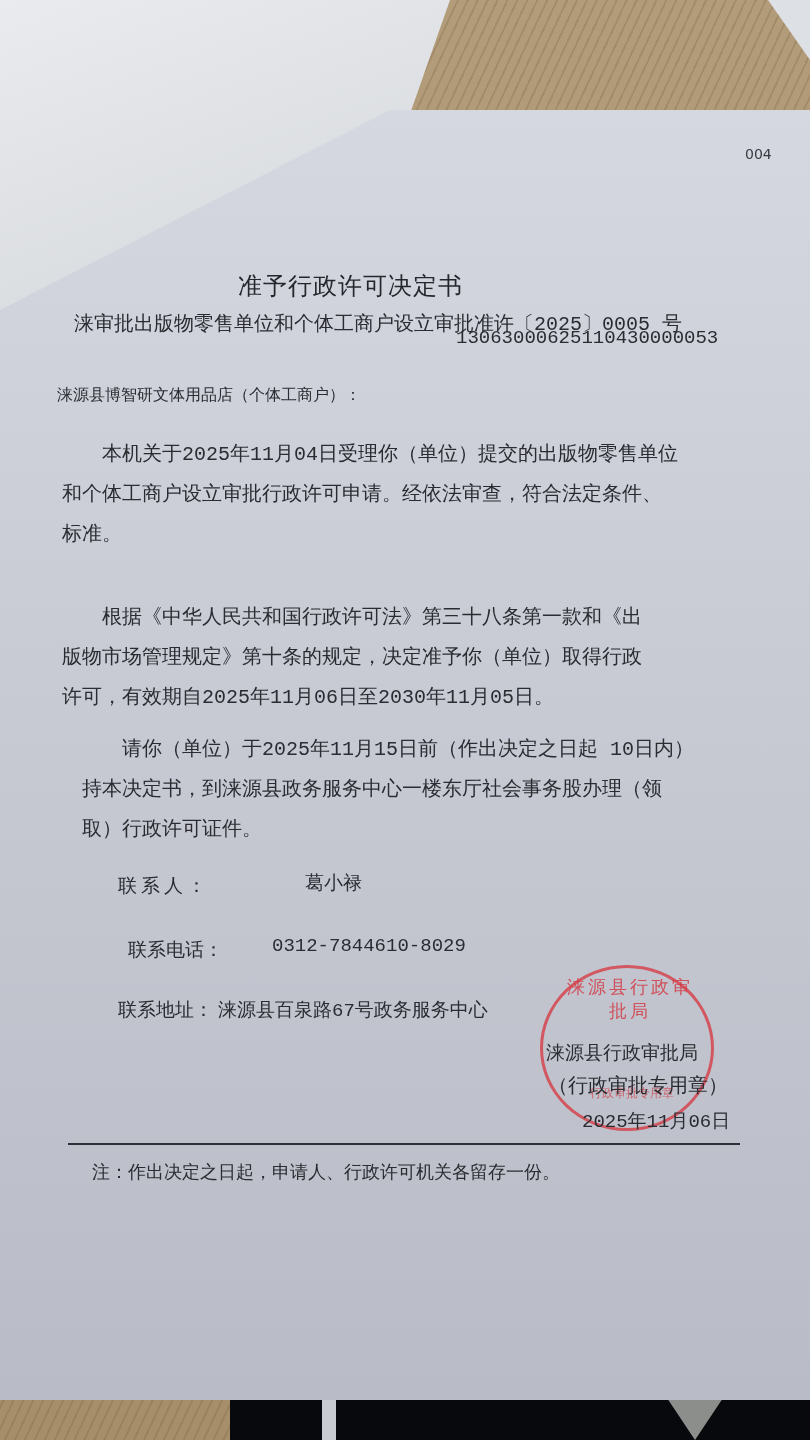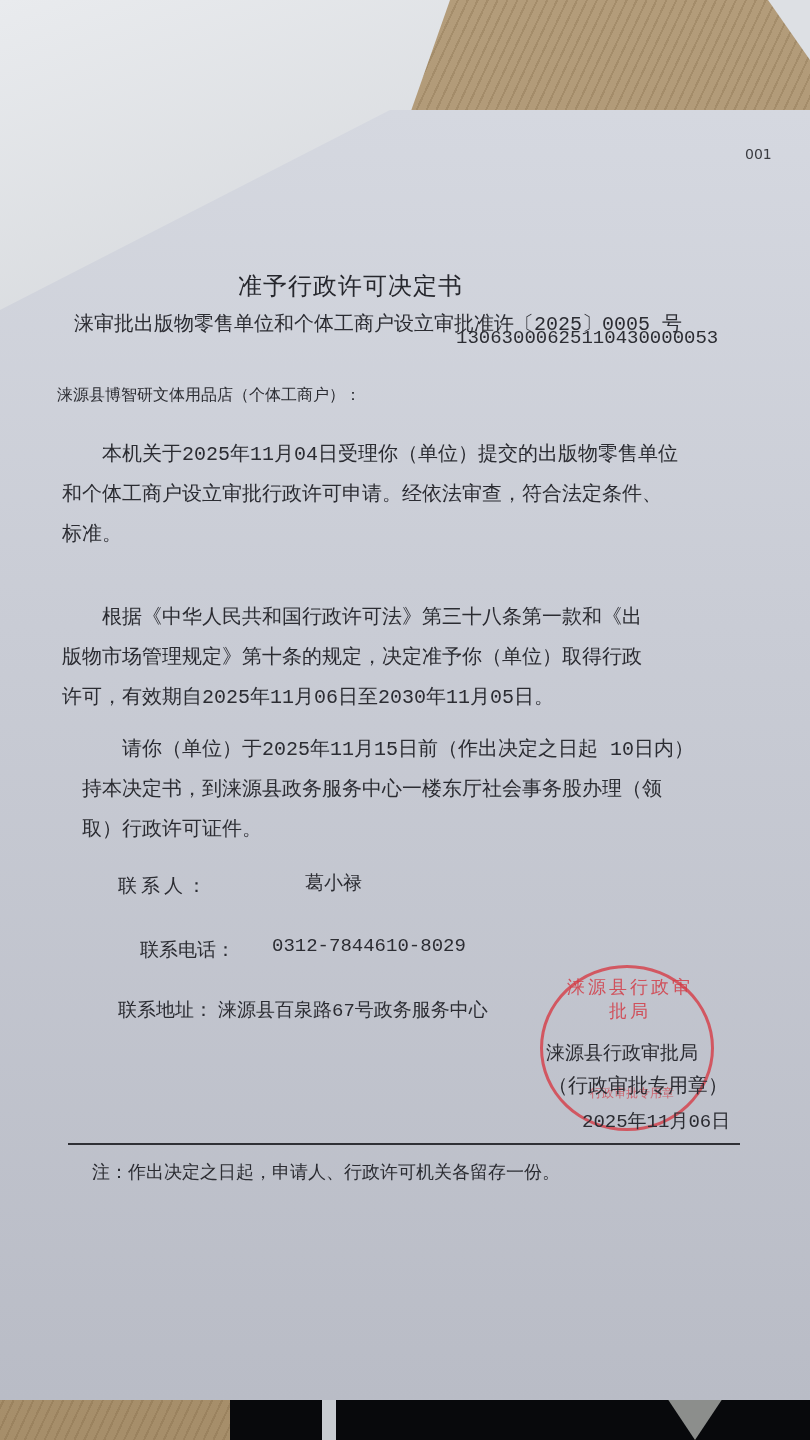--- a/index.html
+++ b/index.html
@@ -41,21 +41,21 @@
   .title { left: 238px; top: 270px; font-size: 24px; letter-spacing: 1px; color: #26272d; }
   .docno { left: 74px; top: 310px; font-size: 20px; }
   .serial { left: 456px; top: 327px; font-size: 19px; }
   .addressee { left: 57px; top: 385px; font-size: 16px; }
   .para { font-size: 20px; line-height: 40px; }
   .p1 { left: 62px; top: 435px; }
   .p2 { left: 62px; top: 598px; }
   .p3 { left: 62px; top: 730px; margin-left: 20px; }
   .contact-label-1 { left: 118px; top: 873px; font-size: 19px; letter-spacing: 4px; }
   .contact-val-1 { left: 305px; top: 870px; font-size: 19px; }
-  .contact-label-2 { left: 128px; top: 937px; font-size: 19px; margin-left: 12px; }
+  .contact-label-2 { left: 128px; top: 937px; font-size: 19px; }
   .contact-val-2 { left: 272px; top: 935px; font-size: 19px; font-family: Liberation Mono, monospace; }
   .contact-label-3 { left: 118px; top: 997px; font-size: 19px; }
   .contact-val-3 { left: 218px; top: 997px; font-size: 19px; }
   .issuer { left: 546px; top: 1040px; font-size: 19px; }
   .issuer-sub { left: 548px; top: 1072px; font-size: 20px; }
   .issue-date { left: 582px; top: 1108px; font-size: 19px; }
   .rule { position: absolute; left: 68px; top: 1143px; width: 672px; height: 2px; background: #2f3036; }
   .note { left: 92px; top: 1160px; font-size: 18px; }
   .pagemark { left: 745px; top: 146px; font-size: 14px; color: #3a3b40; font-family: "DejaVu Sans", sans-serif; }
   .seal {
@@ -76,21 +76,21 @@
 
 <div class="wood"></div>
 <div class="dark-bottom"></div>
 <div class="dark-stripe"></div>
 <div class="dark-tri"></div>
 <div class="back-sheet"></div>
 <div class="back-sheet-right"></div>
 
 <div class="page"></div>
 
-<div class="txt pagemark">001</div>
+<div class="txt pagemark">004</div>
 
 <div class="txt title">准予行政许可决定书</div>
 <div class="txt docno">涞审批出版物零售单位和个体工商户设立审批准许〔2025〕0005 号</div>
 <div class="txt serial">13063000625110430000053</div>
 
 <div class="txt addressee">涞源县博智研文体用品店（个体工商户）：</div>
 
 <div class="txt para p1">
   <div>　　本机关于2025年11月04日受理你（单位）提交的出版物零售单位</div>
   <div>和个体工商户设立审批行政许可申请。经依法审查，符合法定条件、</div>

